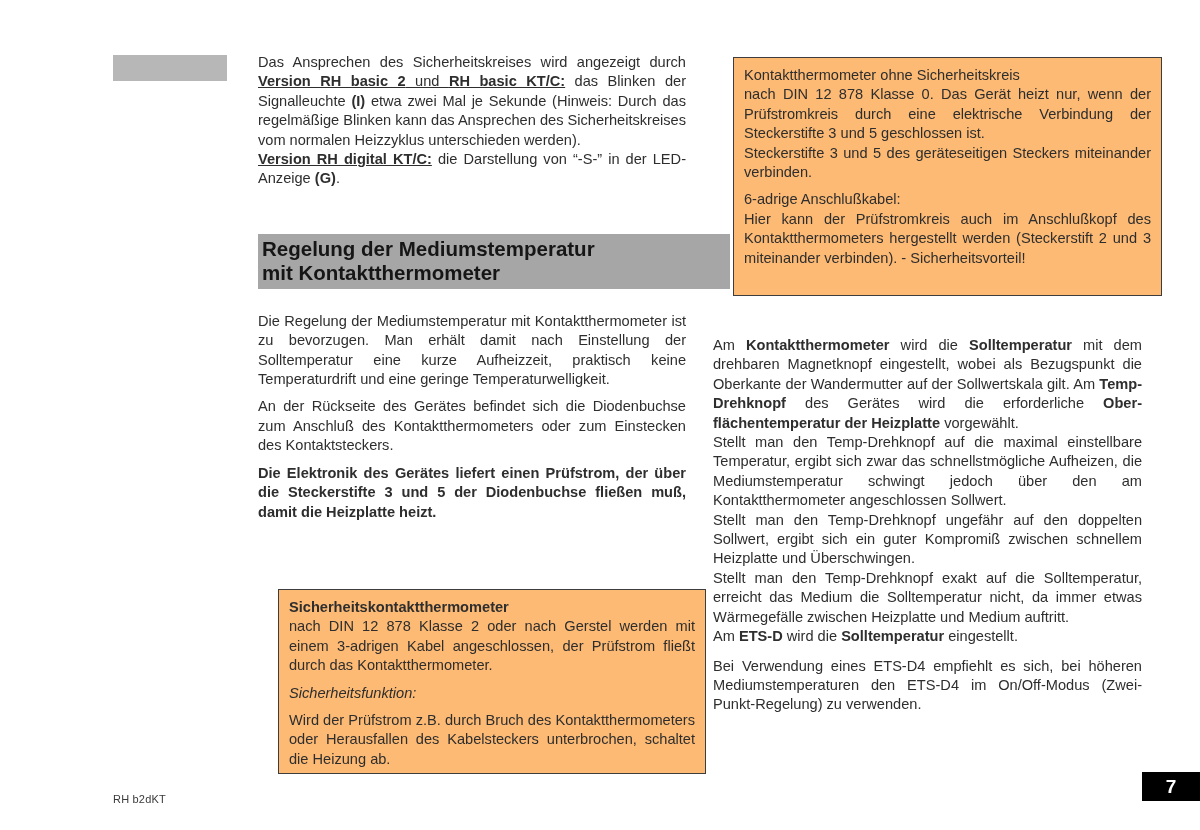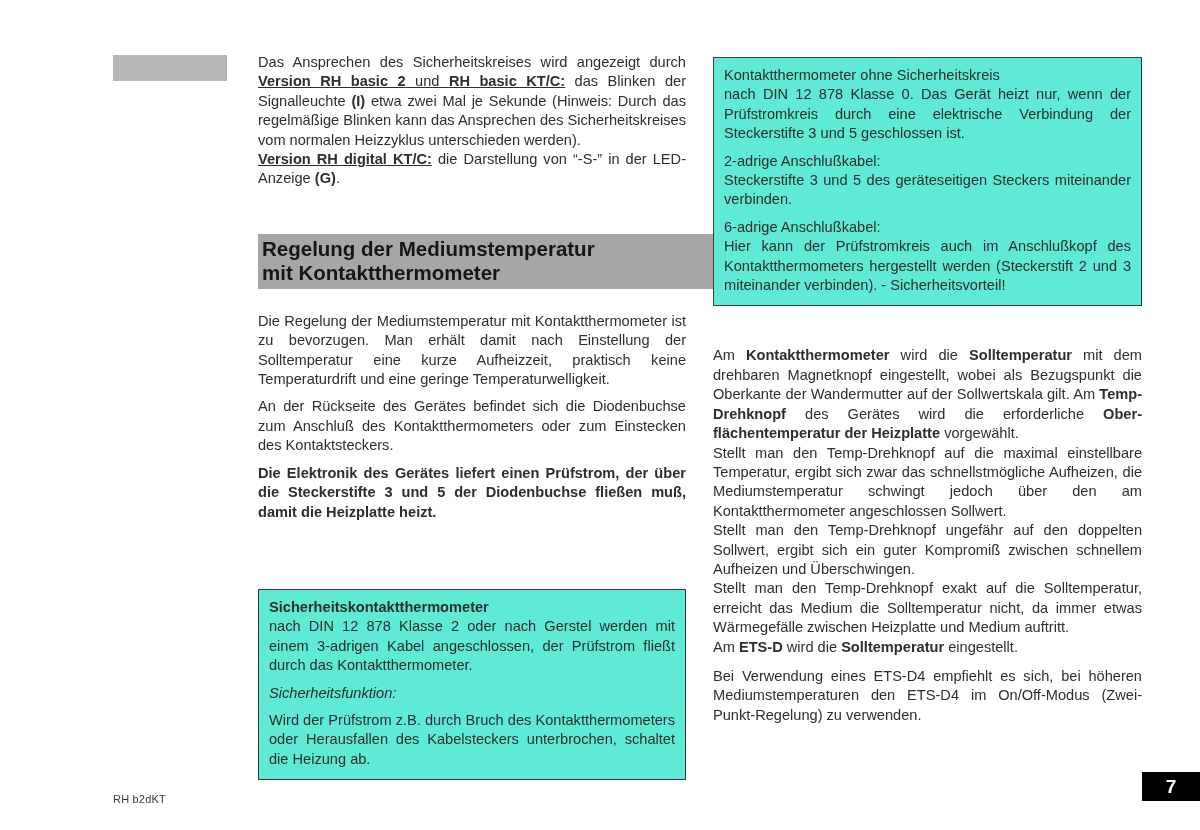--- a/index.html
+++ b/index.html
@@ -34,22 +34,22 @@
     font-weight:bold; font-size:20.5px; line-height:24px;
     padding:3px 6px 4px 4px; width:472px;
   }
 
   .mt23 { margin-top:23px; }
   .mt8  { margin-top:8px; }
   .mt10 { margin-top:10px; }
   .mt40 { margin-top:40px; }
 
   .box {
-    border:1px solid #3d3d3d; background:#5eead4;
-    padding:8px 10px 10px 10px; width:100%;
+    border:1px solid #3d3d3d; background:#fdba74;
+    padding:8px 10px 2px 10px; width:100%;margin-left:20px;
   }
   .box-left { margin-top:67px; min-height:185px; }
   .box-right { min-height:239px; }
   .box .gap { margin-top:8px; }
 
   .footer-code {
     position:absolute; left:113px; top:793px;
     font-size:11px; color:#3a3a3a; letter-spacing:0.2px;
   }
   .page-number {
@@ -87,31 +87,30 @@
       <p class="para gap">Wird der Prüfstrom z.B. durch Bruch des Kontaktthermometers oder Herausfallen des Kabelsteckers unterbrochen, schaltet die Heizung ab.</p>
     </div>
 
   </div>
 
   <div class="col col-right">
 
     <div class="box box-right">
       <p class="para nj">Kontaktthermometer ohne Sicherheitskreis</p>
       <p class="para">nach DIN 12 878 Klasse 0. Das Gerät heizt nur, wenn der Prüfstromkreis durch eine elektrische Verbindung der Steckerstifte 3 und 5 geschlossen ist.</p>
-      <p class="para nj gap">2-adrige Anschlußkabel:</p>
       <p class="para">Steckerstifte 3 und 5 des geräteseitigen Steckers miteinander verbinden.</p>
       <p class="para nj gap">6-adrige Anschlußkabel:</p>
       <p class="para">Hier kann der Prüfstromkreis auch im Anschlußkopf des Kontaktthermometers hergestellt werden (Steckerstift 2 und 3 miteinander verbinden). - Sicherheitsvorteil!</p>
     </div>
 
     <p class="para mt40"><span>Am </span><b>Kontaktthermometer</b><span> wird die </span><b>Solltemperatur</b><span> mit dem drehbaren Magnetknopf eingestellt, wobei als Bezugspunkt die Oberkante der Wandermutter auf der Sollwertskala gilt. Am </span><b>Temp-Drehknopf</b><span> des Gerätes wird die erforderliche </span><b>Ober-flächentemperatur der Heizplatte</b><span> vorgewählt.</span></p>
 
     <p class="para">Stellt man den Temp-Drehknopf auf die maximal einstellbare Temperatur, ergibt sich zwar das schnellstmögliche Aufheizen, die Mediumstemperatur schwingt jedoch über den am Kontaktthermometer angeschlossen Sollwert.</p>
 
-    <p class="para">Stellt man den Temp-Drehknopf ungefähr auf den doppelten Sollwert, ergibt sich ein guter Kompromiß zwischen schnellem Aufheizen und Überschwingen.</p>
+    <p class="para">Stellt man den Temp-Drehknopf ungefähr auf den doppelten Sollwert, ergibt sich ein guter Kompromiß zwischen schnellem Heizplatte und Überschwingen.</p>
 
     <p class="para">Stellt man den Temp-Drehknopf exakt auf die Solltemperatur, erreicht das Medium die Solltemperatur nicht, da immer etwas Wärmegefälle zwischen Heizplatte und Medium auftritt.</p>
 
     <p class="para"><span>Am </span><b>ETS-D</b><span> wird die </span><b>Solltemperatur</b><span> eingestellt.</span></p>
 
     <p class="para mt10">Bei Verwendung eines ETS-D4 empfiehlt es sich, bei höheren Mediumstemperaturen den ETS-D4 im On/Off-Modus (Zwei-Punkt-Regelung) zu verwenden.</p>
 
   </div>
 
   <div class="footer-code">RH b2dKT</div>

